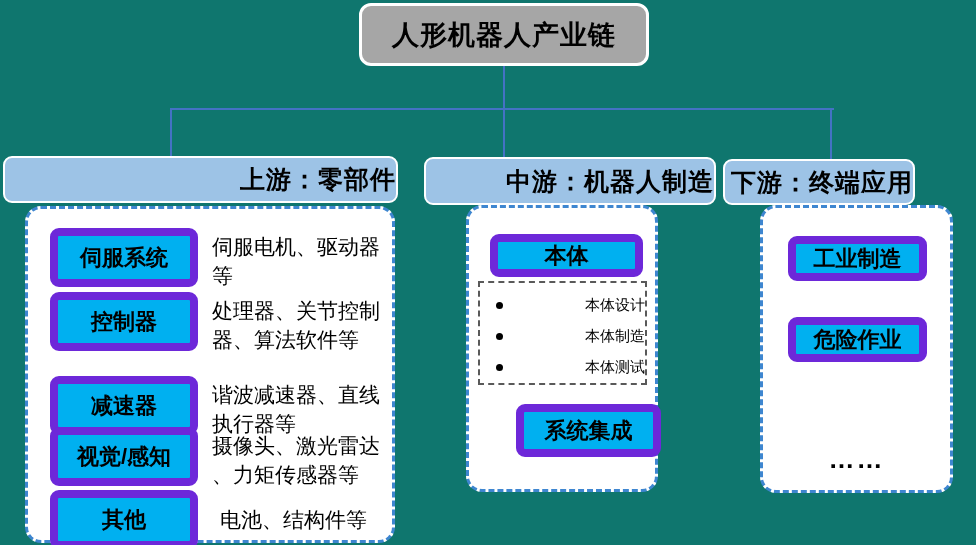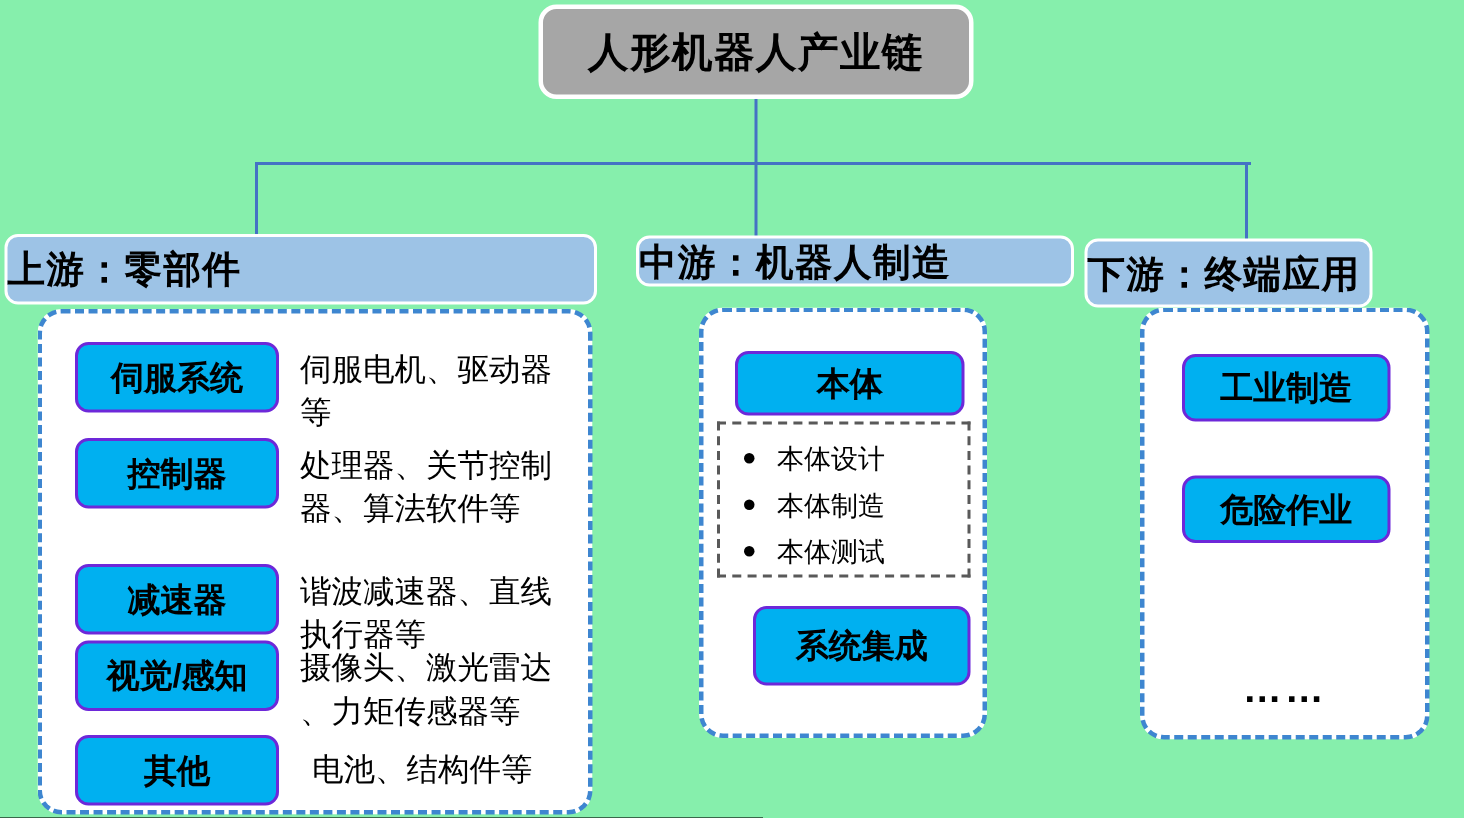--- a/index.html
+++ b/index.html
@@ -1,20 +1,20 @@
 <!DOCTYPE html>
 <html><head>
 <meta charset="utf-8">
 <style>
   html, body { margin: 0; padding: 0; background: #000; }
   .canvas {
     position: relative;
     width: 976px;
     height: 545px;
-    background: #86efac;
+    background: #0f766e;
     font-family: "Liberation Sans", "DejaVu Sans", sans-serif;
     color: #000;
     overflow: hidden;
   }
   .box { position: absolute; box-sizing: border-box; }
 
   
   .title-box {
     left: 359px; top: 3px; width: 290px; height: 63px;
     background: #A6A6A6;
@@ -30,41 +30,41 @@
   .h-main  { left: 170px; top: 108px; width: 664px; height: 2px; }
   .v-left  { left: 170px; top: 110px; width: 2px;  height: 48px; }
   .v-mid   { left: 503px; top: 110px; width: 2px;  height: 48px; }
   .v-right { left: 830px; top: 110px; width: 2px;  height: 50px; }
 
   
   .header {
     background: #9DC3E6;
     border: 2px solid #fff;
     border-radius: 9px;
-    display: flex; align-items: center; justify-content: flex-start;
+    display: flex; align-items: center; justify-content: flex-end;
     font-size: 25px; font-weight: bold; letter-spacing: 1px;
   }
   .header-up   { left: 3px;   top: 156px; width: 395px; height: 47px; }
-  .header-mid  { left: 424px; top: 157px; width: 292px; height: 34px; font-family: Liberation Serif, serif; }
+  .header-mid  { left: 424px; top: 157px; width: 292px; height: 48px; font-family: Liberation Serif, serif; }
   .header-down { left: 723px; top: 159px; width: 192px; height: 46px; }
 
   
   .panel {
     background: #fff;
     border: 3px dashed #3E86D0;
     border-radius: 16px;
   }
   .panel-up   { left: 25px;  top: 206px; width: 370px; height: 337px; }
   .panel-mid  { left: 466px; top: 205px; width: 192px; height: 287px; }
   .panel-down { left: 760px; top: 205px; width: 193px; height: 288px; }
 
   
   .cyan {
     background: #00B0F0;
-    border: 2px solid #6d28d9;
+    border: 8px solid #6d28d9;
     border-radius: 9px;
     display: flex; align-items: center; justify-content: center;
     font-weight: bold; font-size: 22px;
   }
 
   
   .up-row { position: absolute; left: 50px; width: 340px; display: flex; align-items: flex-start; }
   .up-row .cyan { width: 132px; height: 43px; flex: 0 0 132px; }
   .up-row .desc {
     margin-left: 14px; margin-top: 4px;
@@ -81,26 +81,26 @@
   .row-5 { top: 490px; }
 
   
   .body-box        { left: 490px; top: 234px; width: 153px; height: 43px; }
   .bullet-box {
     left: 478px; top: 281px; width: 169px; height: 104px;
     background: #fff;
     border: 2px dashed #595959;
     padding: 7px 0 0 16px;
   }
-  .bullet-row { display: flex; align-items: center; height: 31px; font-size: 18px; }
+  .bullet-row { display: flex; align-items: center; height: 31px; font-size: 15px; justify-content: space-between; }
   .bullet-dot {
     width: 7px; height: 7px; border-radius: 50%;
     background: #000; margin-right: 15px; flex: 0 0 7px;
   }
-  .integration-box { left: 502px; top: 404px; width: 145px; height: 53px; }
+  .integration-box { left: 516px; top: 404px; width: 145px; height: 53px; }
 
   
   .down-box { left: 788px; width: 139px; height: 45px; }
   .down-1 { top: 236px; }
   .down-2 { top: 317px; }
   .down-3 { top: 397px; }
   .ellipsis {
     left: 760px; top: 444px; width: 193px;
     text-align: center;
     font-size: 26px; font-weight: bold; letter-spacing: 2px;

